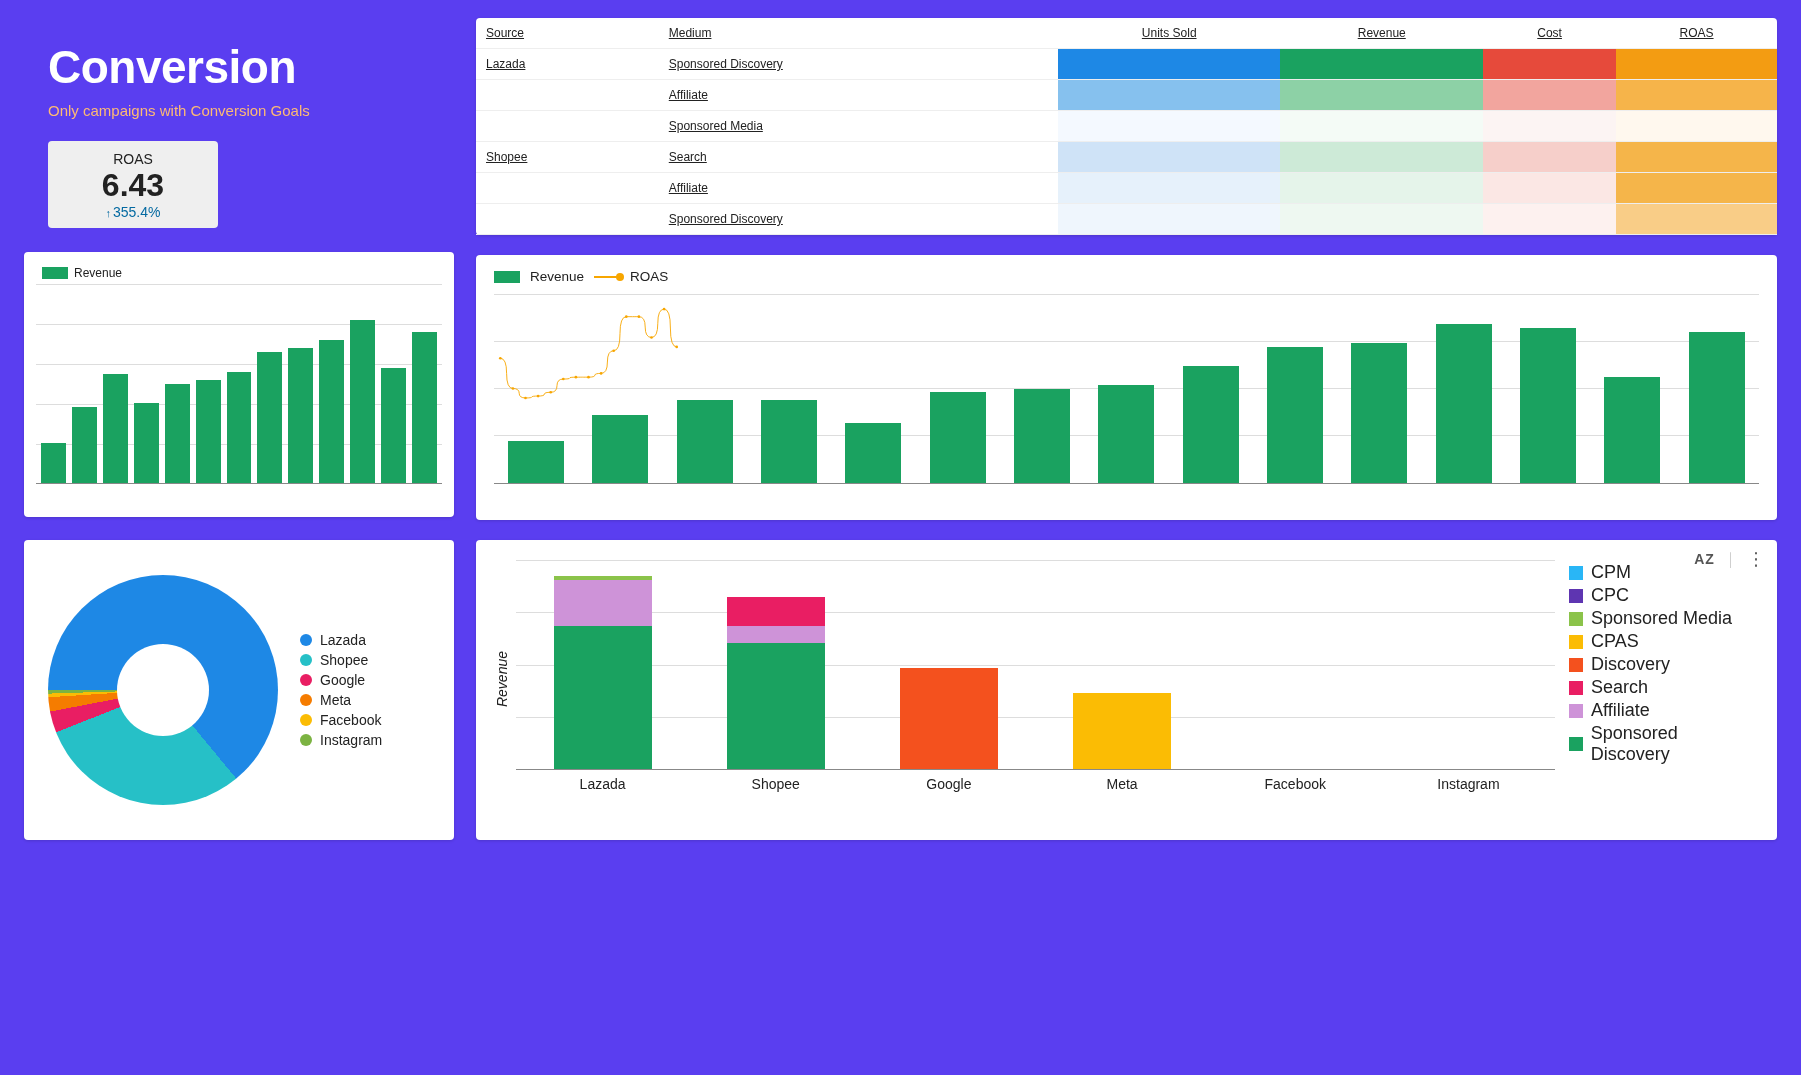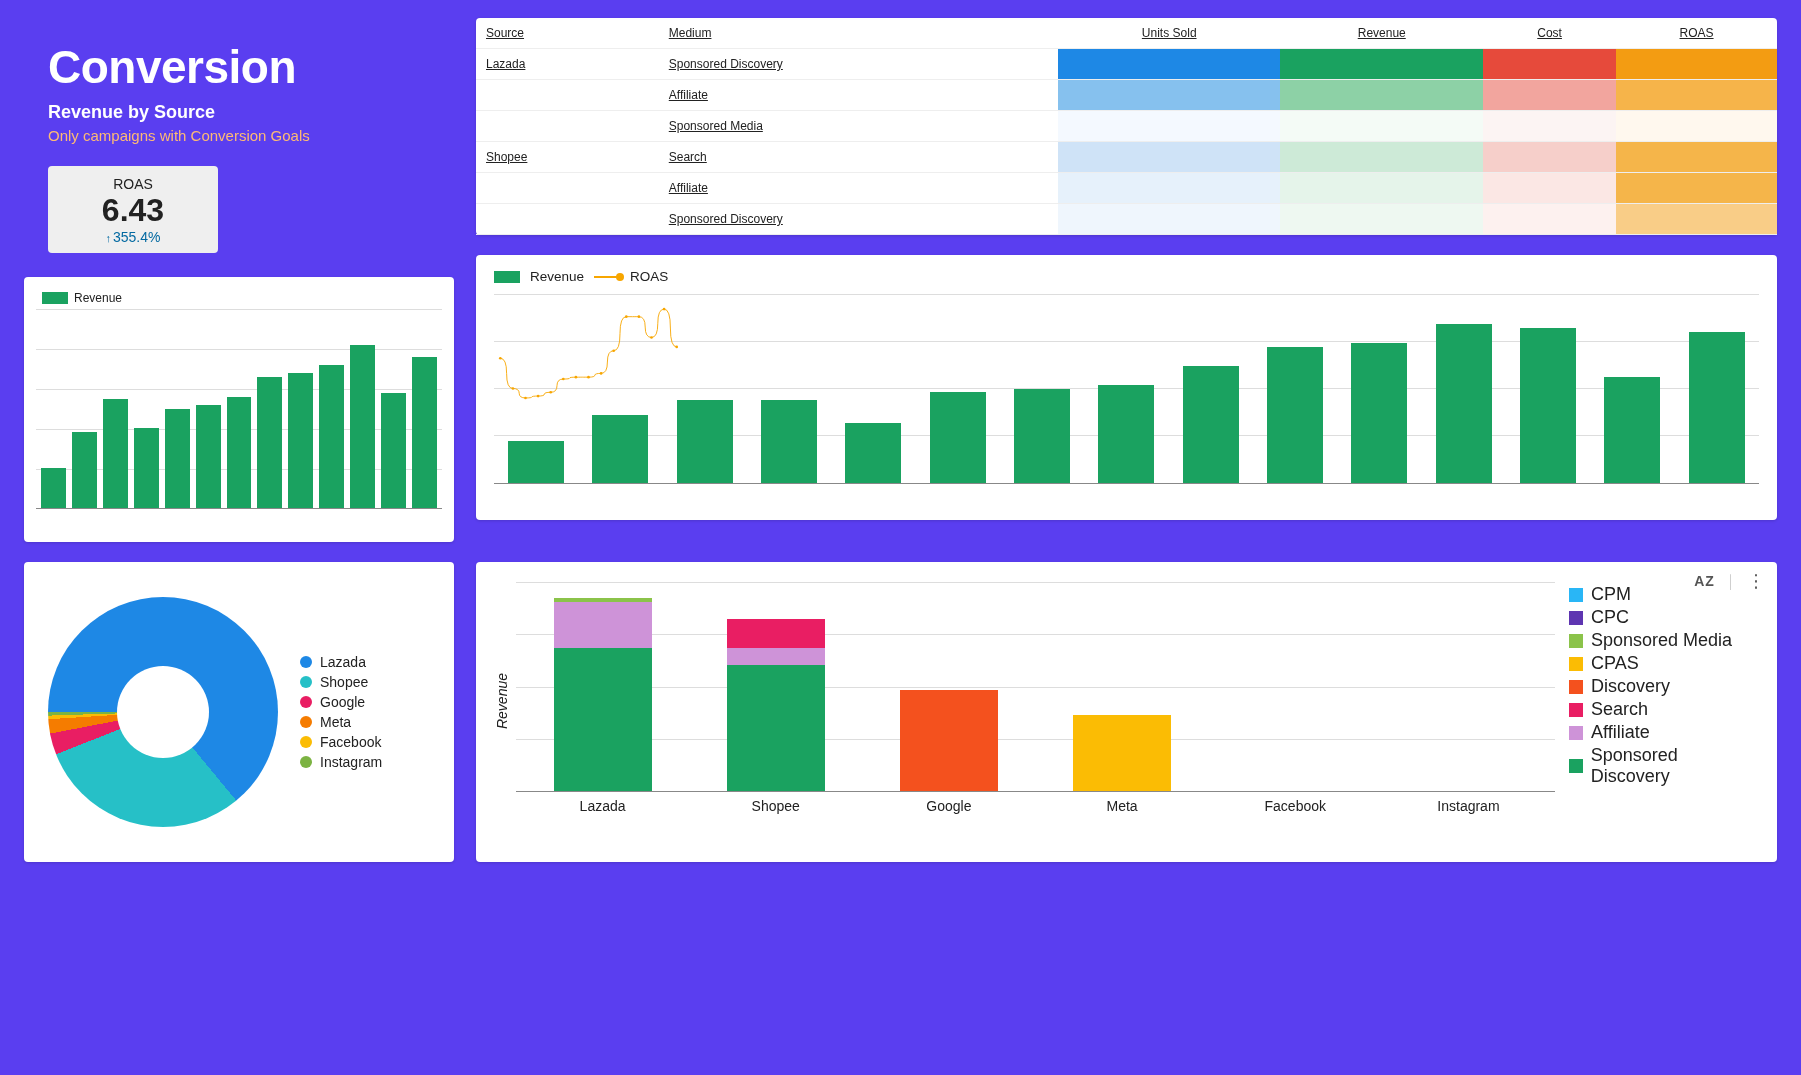--- a/index.html
+++ b/index.html
@@ -92,21 +92,20 @@
 .bottom-row .card.donut{ width:430px; flex-shrink:0;}
 .bottom-row .card.stacked{ flex:1;}
 </style>
 </head>
 <body>
 
 <div class="row">
 
   <div class="left-col">
     <h1>Conversion</h1>
-    <h2>Revenue by Source</h2>
     <div class="subtitle">Only campaigns with Conversion Goals</div>
 
     <div class="score">
       <div class="metric">ROAS</div>
       <div class="val">6.43</div>
       <div class="delta">355.4%</div>
     </div>
 
     <div class="card smallbar">
       <div class="legend-row">

